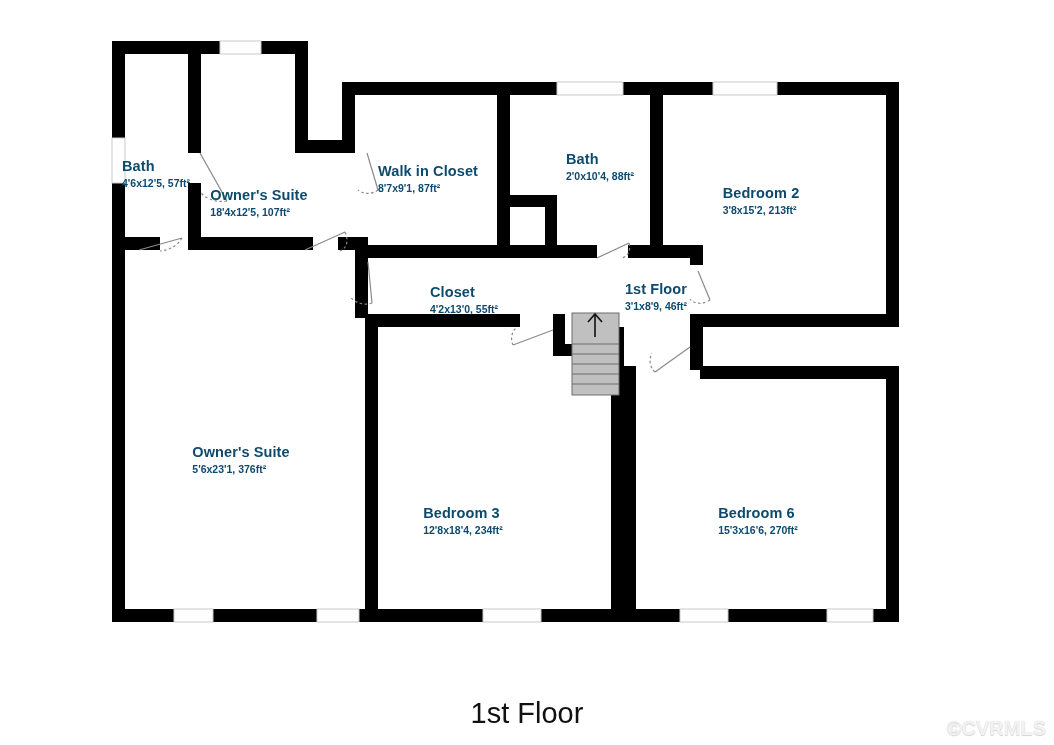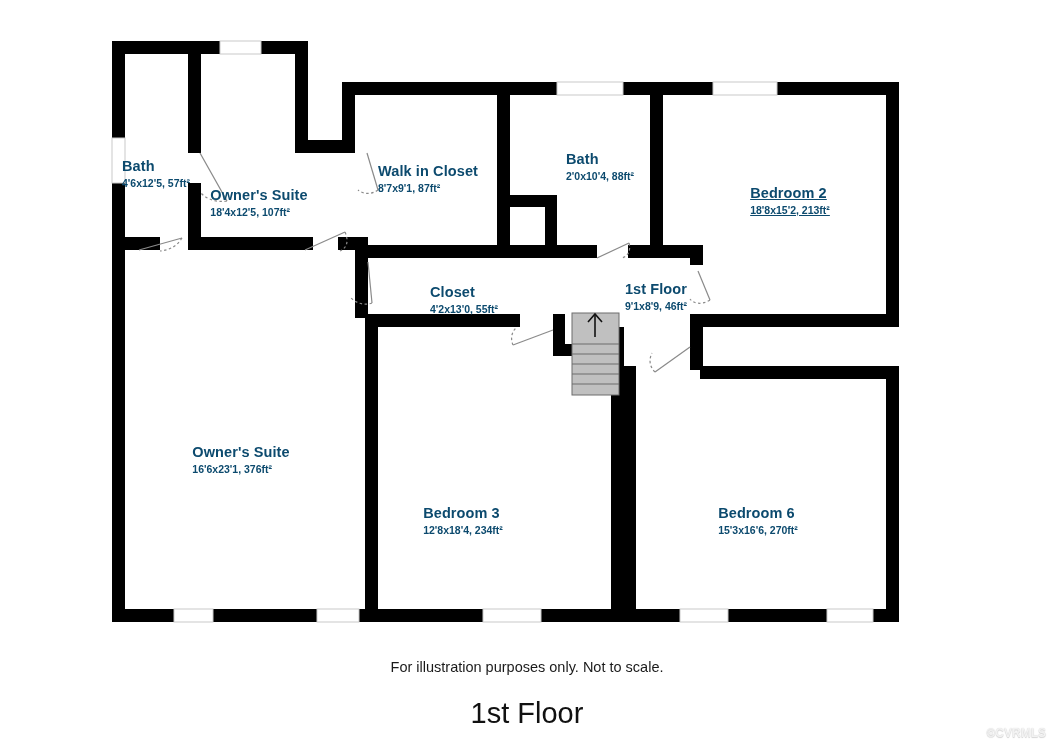--- a/index.html
+++ b/index.html
@@ -72,21 +72,21 @@
     top: 697px;
     transform: translateX(-50%);
     font-size: 29px;
     color: #111111;
     white-space: nowrap;
   }
   .watermark {
     position: absolute;
     right: 8px;
     bottom: 5px;
-    font-size: 12px;
+    font-size: 20px;
     font-weight: bold;
     color: #f2f2f2;
     text-shadow: 0 0 1px #cfcfcf, 0 1px 1px #d6d6d6;
     white-space: nowrap;
   }
 </style>
 </head>
 <body>
 
 <div id="plan-root">
@@ -240,47 +240,46 @@
   <div class="room-label" style="left:428px; top:163px;">
     <span class="room-name">Walk in Closet</span>
     <span class="room-dims">8'7x9'1, 87ft²</span>
   </div>
 
   <div class="room-label" style="left:600px; top:151px;">
     <span class="room-name">Bath</span>
     <span class="room-dims">2'0x10'4, 88ft²</span>
   </div>
 
-  <div class="room-label" style="left:790px; top:185px;text-decoration:underline;">
+  <div class="room-label" style="left:761px; top:185px;">
     <span class="room-name">Bedroom 2</span>
-    <span class="room-dims">18'8x15'2, 213ft²</span>
+    <span class="room-dims">3'8x15'2, 213ft²</span>
   </div>
 
   <div class="room-label" style="left:464px; top:284px;">
     <span class="room-name">Closet</span>
     <span class="room-dims">4'2x13'0, 55ft²</span>
   </div>
 
   <div class="room-label" style="left:656px; top:281px;">
     <span class="room-name">1st Floor</span>
-    <span class="room-dims">9'1x8'9, 46ft²</span>
+    <span class="room-dims">3'1x8'9, 46ft²</span>
   </div>
 
   <div class="room-label" style="left:241px; top:444px;">
     <span class="room-name">Owner's Suite</span>
-    <span class="room-dims">16'6x23'1, 376ft²</span>
+    <span class="room-dims">5'6x23'1, 376ft²</span>
   </div>
 
   <div class="room-label" style="left:463px; top:505px;">
     <span class="room-name">Bedroom 3</span>
     <span class="room-dims">12'8x18'4, 234ft²</span>
   </div>
 
   <div class="room-label" style="left:758px; top:505px;">
     <span class="room-name">Bedroom 6</span>
     <span class="room-dims">15'3x16'6, 270ft²</span>
   </div>
 
-  <div class="disclaimer">For illustration purposes only. Not to scale.</div>
   <div class="floor-title">1st Floor</div>
   <div class="watermark">©CVRMLS</div>
 
 </div>
 
 </body></html>

